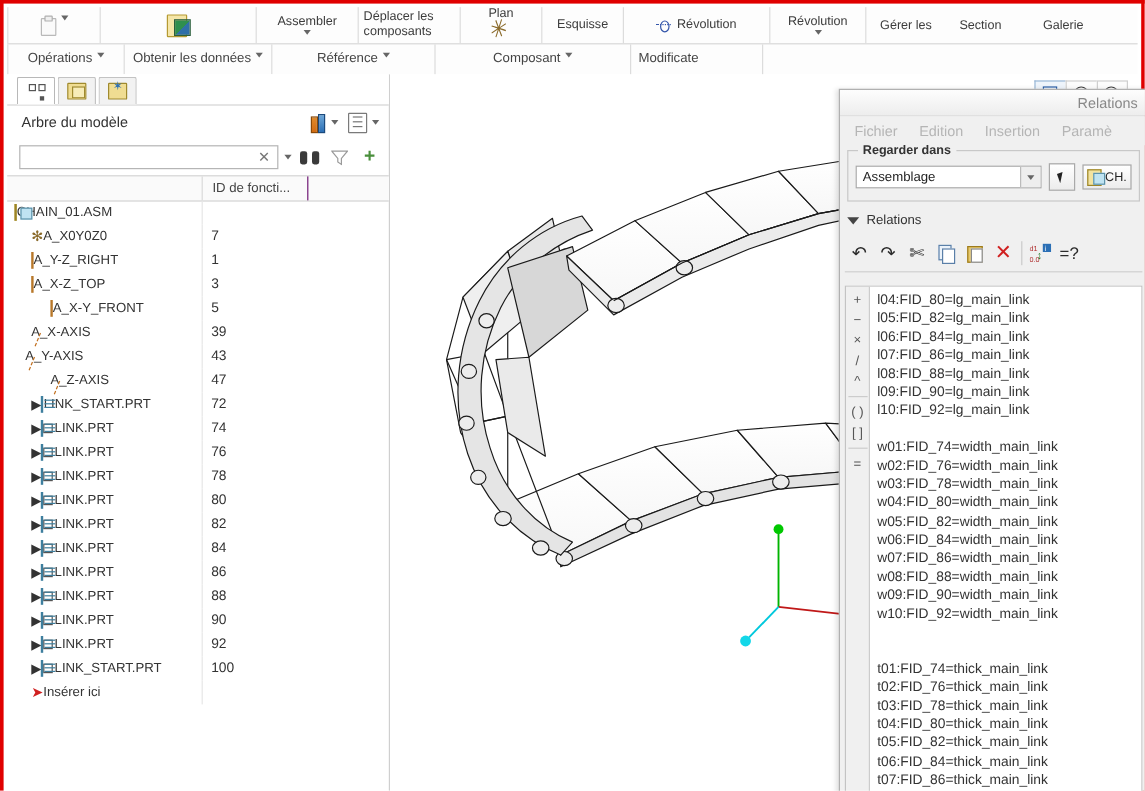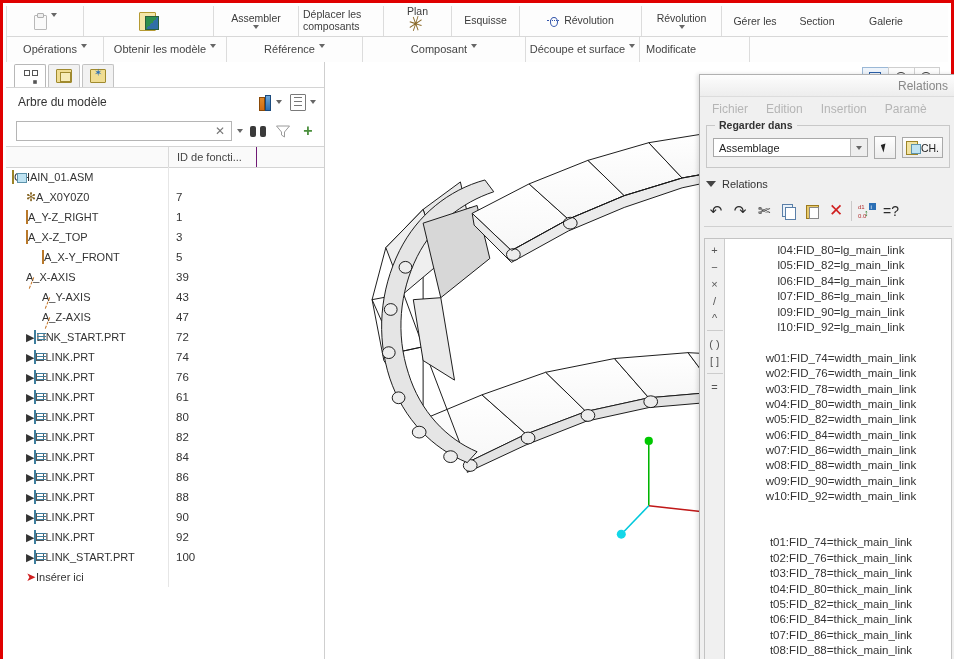--- a/index.html
+++ b/index.html
@@ -135,21 +135,21 @@
   .icon-paste:after{content:"";position:absolute;left:3px;top:3px;width:8px;height:10px;background:#fff;border:1.2px solid #888;}
   .icon-del{color:#d02020;font-size:17px;font-weight:bold;line-height:16px;}
   .icon-dim{position:relative;width:18px;height:16px;font-size:7px;color:#b03030;}
   .icon-eq{font-size:14px;color:#2b2b2b;}
 
   .editor{position:absolute;left:4px;right:4px;top:163px;bottom:4px;display:flex;background:#fff;border:1px solid #c3c3c3;box-sizing:border-box;}
   .opbar{width:20px;background:#f0f0f0;border-right:1px solid #cccccc;display:flex;flex-direction:column;align-items:center;padding-top:2px;box-sizing:border-box;}
   .opbtn{width:18px;height:17px;display:flex;align-items:center;justify-content:center;font-size:11px;color:#555;}
   .opsep{width:16px;height:1px;background:#cccccc;margin:4px 0;}
   .reltext{flex:1;background:#fff;padding:4px 0 0 6px;box-sizing:border-box;overflow:hidden;}
-  .reline{height:15.4px;font-size:11.5px;color:#333;white-space:nowrap;line-height:15.4px;text-align:center;}
+  .reline{height:15.4px;font-size:11.5px;color:#333;white-space:nowrap;line-height:15.4px;}
   .reline.blank{height:15.4px;}
 </style>
 </head>
 <body>
 
 <div class="app">
 
   <div class="ribbon">
 
     <div class="ribbon-row1">
@@ -209,39 +209,33 @@
 
     <div class="ribbon-row2">
       <div class="rgrp" style="width:98px">
         <div class="rlabel">
             <span>Opérations</span>
             <span class="caret"></span>
           </div>
       </div>
       <div class="rgrp" style="width:123px">
         <div class="rlabel">
-            <span>Obtenir les modèle</span>
+            <span>Obtenir les données</span>
             <span class="caret"></span>
           </div>
       </div>
       <div class="rgrp" style="width:136px">
         <div class="rlabel">
             <span>Référence</span>
             <span class="caret"></span>
           </div>
       </div>
       <div class="rgrp" style="width:163px">
         <div class="rlabel">
             <span>Composant</span>
-            <span class="caret"></span>
-          </div>
-      </div>
-      <div class="rgrp" style="width:114px">
-        <div class="rlabel">
-            <span>Découpe et surface</span>
             <span class="caret"></span>
           </div>
       </div>
       <div class="rgrp" style="width:110px">
         <div class="rlabel" style="justify-content:flex-start;padding-left:6px">
             <span>Modificate</span>
           </div>
       </div>
     </div>
   </div>
@@ -346,21 +340,21 @@
           <div class="trow">
             <div class="left" style="left:20px">
               <span class="arrow"></span>
               <span class="ti"><span class="i-axis"></span></span>
               <span class="tlabel">A_X-AXIS</span>
             </div>
             <div class="sep"></div>
             <div class="idcol">39</div>
           </div>
           <div class="trow">
-            <div class="left" style="left:36px">
+            <div class="left" style="left:15px">
               <span class="arrow"></span>
               <span class="ti"><span class="i-axis"></span></span>
               <span class="tlabel">A_Y-AXIS</span>
             </div>
             <div class="sep"></div>
             <div class="idcol">43</div>
           </div>
           <div class="trow">
             <div class="left" style="left:36px">
               <span class="arrow"></span>
@@ -400,21 +394,21 @@
             <div class="idcol">76</div>
           </div>
           <div class="trow">
             <div class="left" style="left:20px">
               <span class="arrow">▶</span>
               <span class="ti"><span class="i-prt"></span></span>
               <span class="minibox"></span>
               <span class="tlabel">LINK.PRT</span>
             </div>
             <div class="sep"></div>
-            <div class="idcol">61</div>
+            <div class="idcol">78</div>
           </div>
           <div class="trow">
             <div class="left" style="left:20px">
               <span class="arrow">▶</span>
               <span class="ti"><span class="i-prt"></span></span>
               <span class="minibox"></span>
               <span class="tlabel">LINK.PRT</span>
             </div>
             <div class="sep"></div>
             <div class="idcol">80</div>
@@ -703,20 +697,21 @@
             <div class="opbtn">( )</div>
             <div class="opbtn">[ ]</div>
             <div class="opsep"></div>
             <div class="opbtn">=</div>
           </div>
         <div class="reltext" id="reltext">
             <div class="reline">l04:FID_80=lg_main_link</div>
             <div class="reline">l05:FID_82=lg_main_link</div>
             <div class="reline">l06:FID_84=lg_main_link</div>
             <div class="reline">l07:FID_86=lg_main_link</div>
+            <div class="reline">l08:FID_88=lg_main_link</div>
             <div class="reline">l09:FID_90=lg_main_link</div>
             <div class="reline">l10:FID_92=lg_main_link</div>
             <div class="reline blank"></div>
             <div class="reline">w01:FID_74=width_main_link</div>
             <div class="reline">w02:FID_76=width_main_link</div>
             <div class="reline">w03:FID_78=width_main_link</div>
             <div class="reline">w04:FID_80=width_main_link</div>
             <div class="reline">w05:FID_82=width_main_link</div>
             <div class="reline">w06:FID_84=width_main_link</div>
             <div class="reline">w07:FID_86=width_main_link</div>

